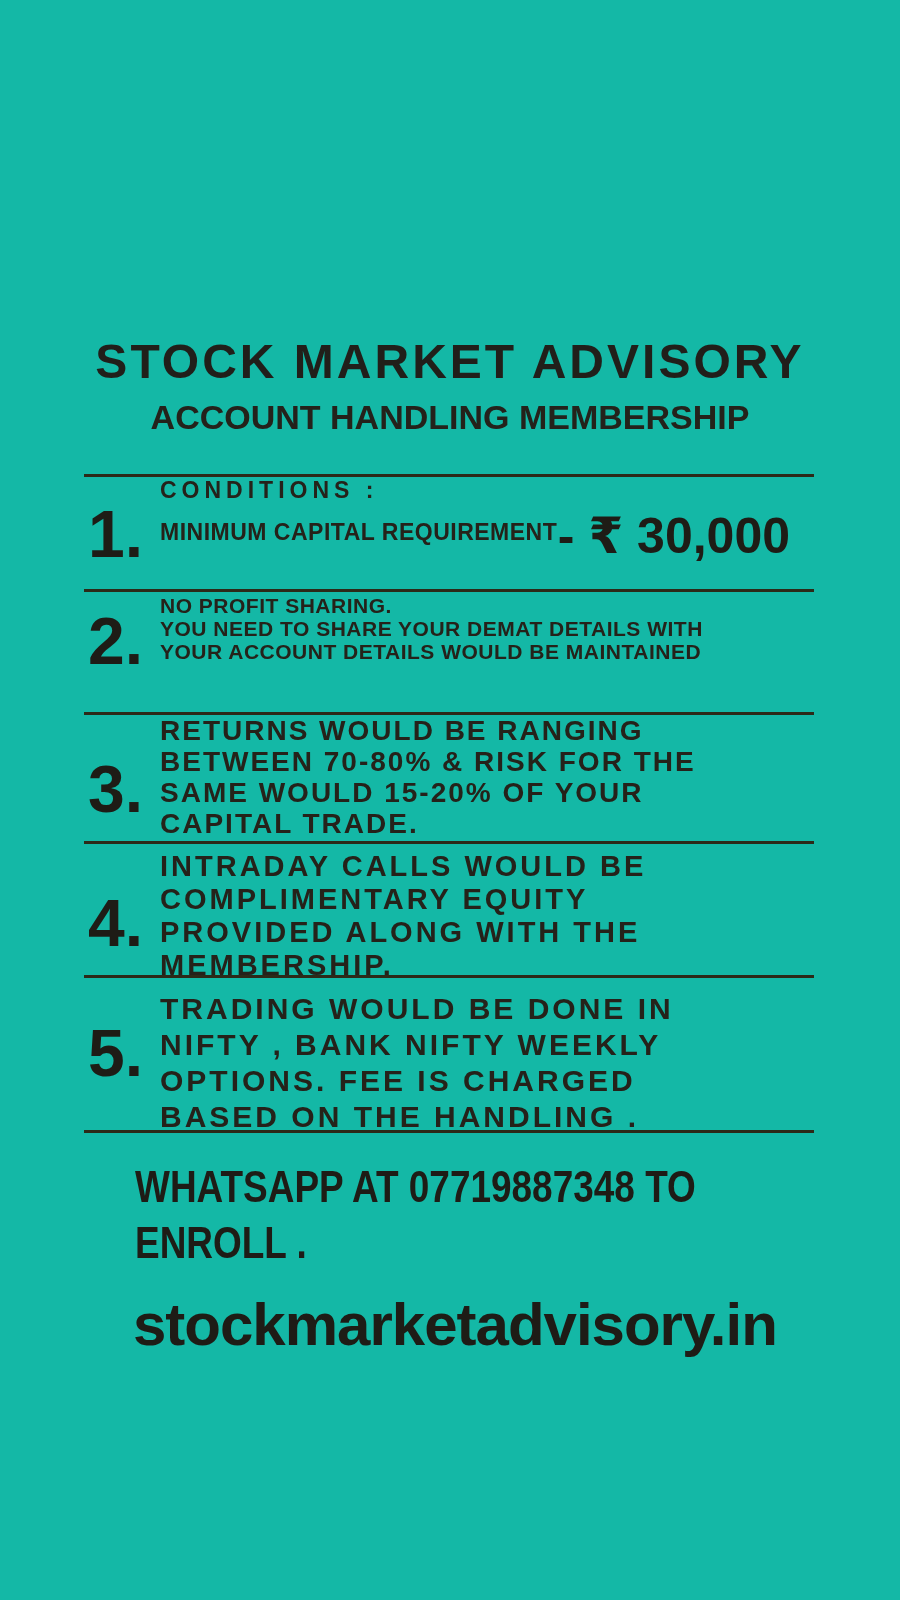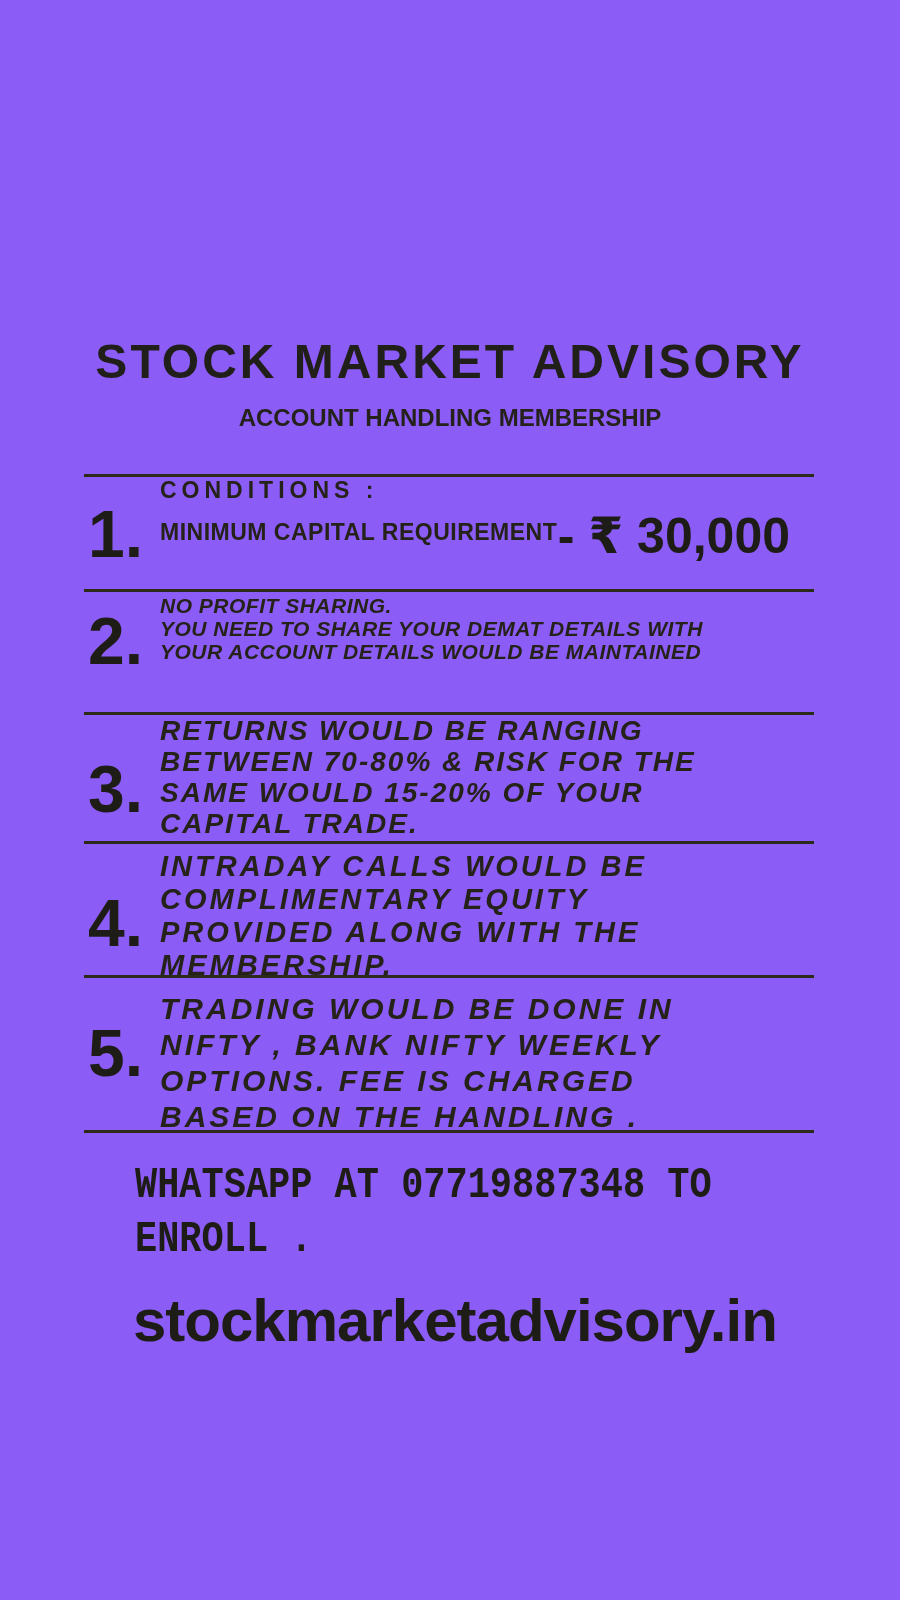--- a/index.html
+++ b/index.html
@@ -1,32 +1,32 @@
 <!DOCTYPE html>
 <html><head>
 <meta charset="utf-8">
 <style>
   html,body{margin:0;padding:0;}
   .poster{
     position:relative;
     width:900px;height:1600px;
-    background:#8b5cf6;
+    background:#14b8a6;
     color:#25221A;
     font-family:"Liberation Sans","DejaVu Sans",sans-serif;
     font-weight:bold;
     overflow:hidden;
   }
   .title{
     margin:0;padding-top:338px;
     font-size:48px;line-height:48px;letter-spacing:3px;
     text-align:center;color:#211F1A;
   }
   .subtitle{
     margin:14px 0 0 0;
-    font-size:24px;line-height:35px;letter-spacing:0;
+    font-size:34px;line-height:35px;letter-spacing:0;
     text-align:center;color:#24221B;
   }
   .sections{
     position:relative;
     margin:39px 0 0 84px;
     width:730px;
     box-sizing:border-box;
   }
   .sec{
     position:relative;
@@ -63,26 +63,25 @@
   .price{
     margin-left:auto;margin-right:24px;margin-bottom:6px;
     font-size:50px;line-height:50px;letter-spacing:0;
     color:#1E1C16;white-space:nowrap;
   }
   .lines{padding-left:76px;}
   .sec-2 .lines{padding-top:2px;font-size:21px;line-height:23px;letter-spacing:0.5px;}
   .sec-3 .lines{padding-top:0;font-size:28px;line-height:31px;letter-spacing:2px;}
   .sec-4 .lines{padding-top:6px;font-size:29px;line-height:33px;letter-spacing:3px;}
   .sec-5 .lines{padding-top:13px;font-size:30px;line-height:36px;letter-spacing:3px;}
-  .line{white-space:nowrap;font-style:italic;}
+  .line{white-space:nowrap;}
   .contact{
     margin:24px 0 0 135px;
     font-size:54px;line-height:52px;
     color:#1E1C16;
-    font-family:Liberation Mono, monospace;
   }
   .contact .cline{
     display:inline-block;
     font-size:44px;line-height:52px;
     transform:scaleX(0.84);transform-origin:left center;
     white-space:nowrap;
   }
   .website{
     margin:24px 0 0 133px;
     font-size:60px;line-height:64px;letter-spacing:-1px;

